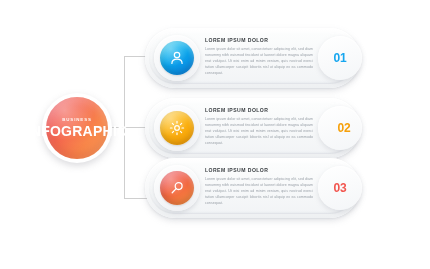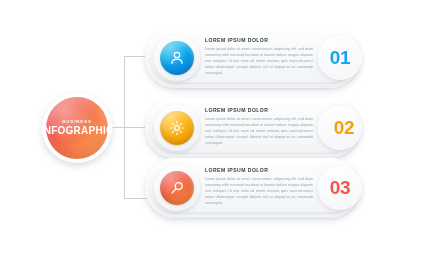--- a/index.html
+++ b/index.html
@@ -31,21 +31,21 @@
   #center-core{
     width:62px;height:62px;border-radius:50%;
     background:
       radial-gradient(circle at 30% 22%, rgba(255,255,255,.38) 0%, rgba(255,255,255,0) 46%),
       linear-gradient(125deg,#ef4c5e 0%,#f4664f 38%,#f8864a 68%,#fba05a 100%);
     box-shadow:inset 0 -5px 9px rgba(170,50,40,.22), inset 0 4px 8px rgba(255,255,255,.25);
     display:flex;flex-direction:column;align-items:center;justify-content:center;
     color:#fff;text-align:center;line-height:1;
   }
   #center-sub{font-size:4.4px;letter-spacing:.9px;font-weight:700;opacity:.92;margin-bottom:2.2px;}
-  #center-main{font-size:10px;letter-spacing:.25px;font-weight:700;}
+  #center-main{font-size:14px;letter-spacing:.25px;font-weight:700;}
 
   
   .panel{
     position:absolute;left:145px;width:215px;height:60px;
     border-radius:30px;
     background:linear-gradient(180deg,#ffffff 0%,#f7f8f9 52%,#eef0f2 100%);
     box-shadow:
       0 3px 6px rgba(150,155,165,.26),
       0 1px 2px rgba(150,155,165,.18),
       inset 0 1px 1px rgba(255,255,255,.95);
@@ -91,21 +91,21 @@
     margin:0;text-align:justify;
   }
 
   
   .num-ring{
     position:absolute;right:-2px;top:8px;width:44px;height:44px;border-radius:50%;
     background:linear-gradient(165deg,#ffffff 0%,#f4f6f8 100%);
     box-shadow:0 2px 5px rgba(150,155,165,.26), inset 0 1px 2px rgba(255,255,255,.95);
     display:flex;align-items:center;justify-content:center;
   }
-  .num{font-size:19px;font-weight:700;letter-spacing:-.2px;}
+  .num{font-size:12px;font-weight:700;letter-spacing:-.2px;}
   .n1{color:#16a6ef;} .n2{color:#f6a00b;margin-left:8px;} .n3{color:#f2554e;}
 </style>
 </head>
 <body>
 
 <div id="canvas">
 
   <div class="conn conn-v"></div>
   <div class="conn-h conn-h1"></div>
   <div class="conn-h conn-h2"></div>

